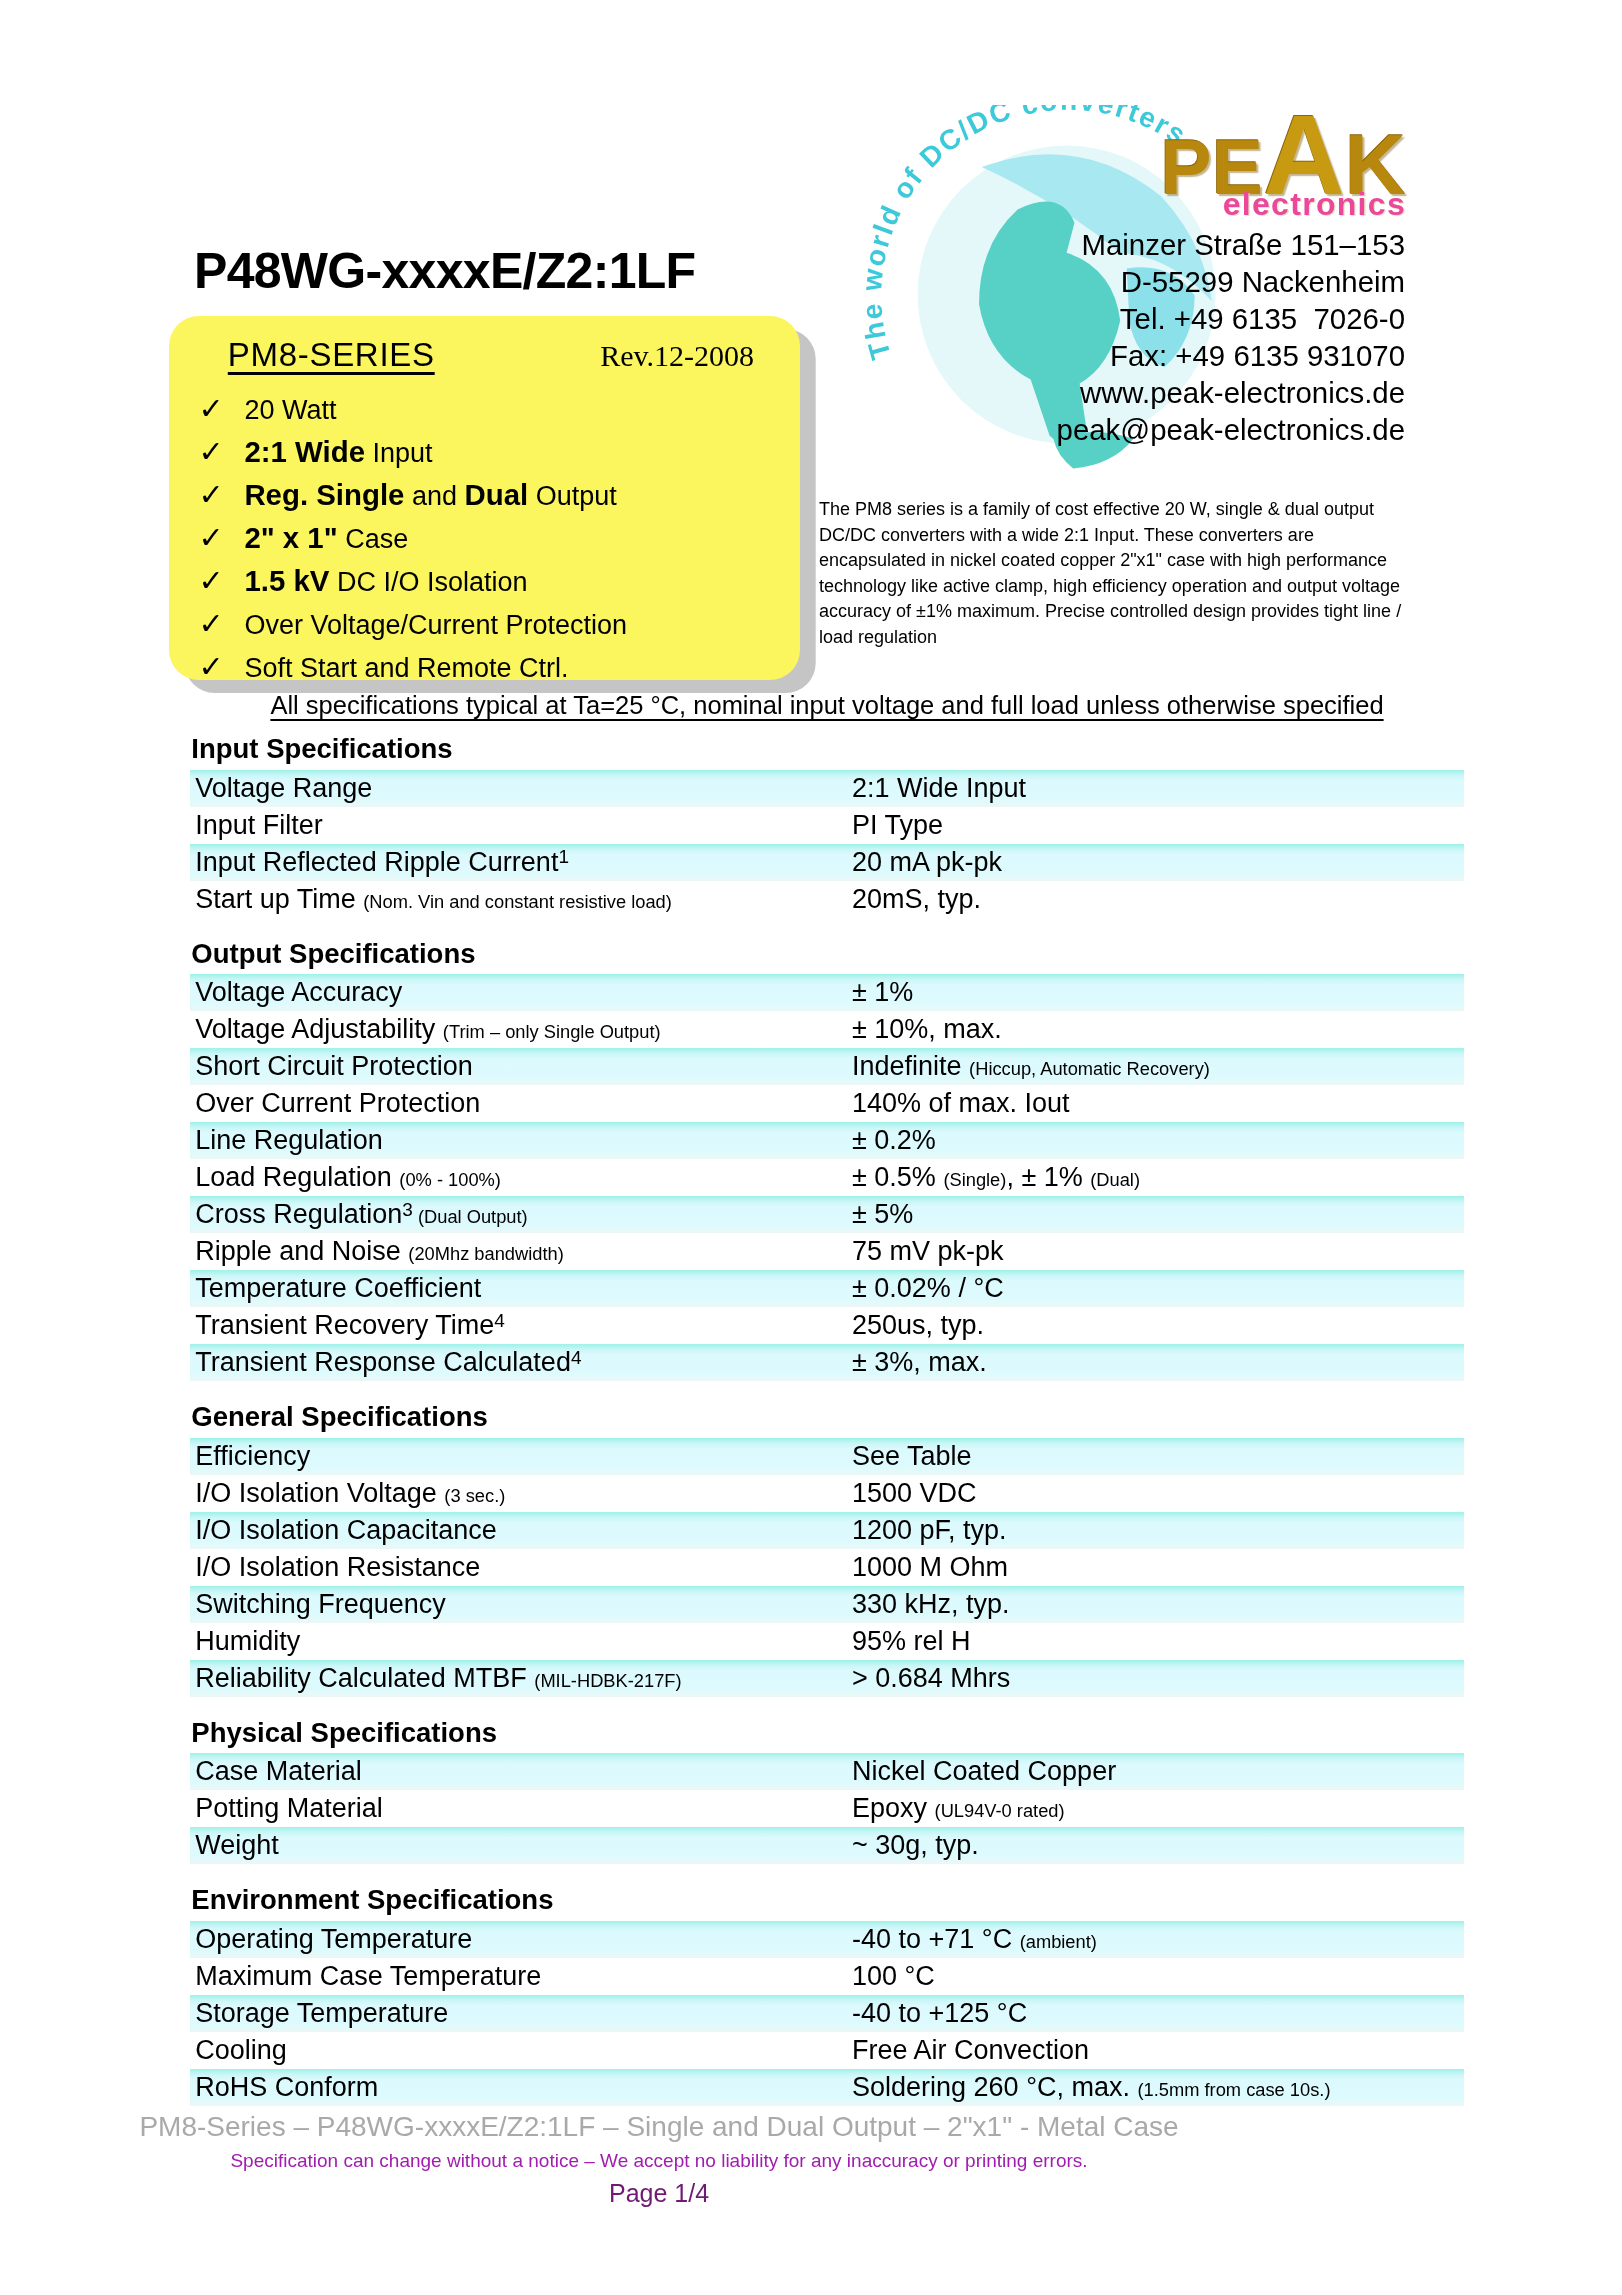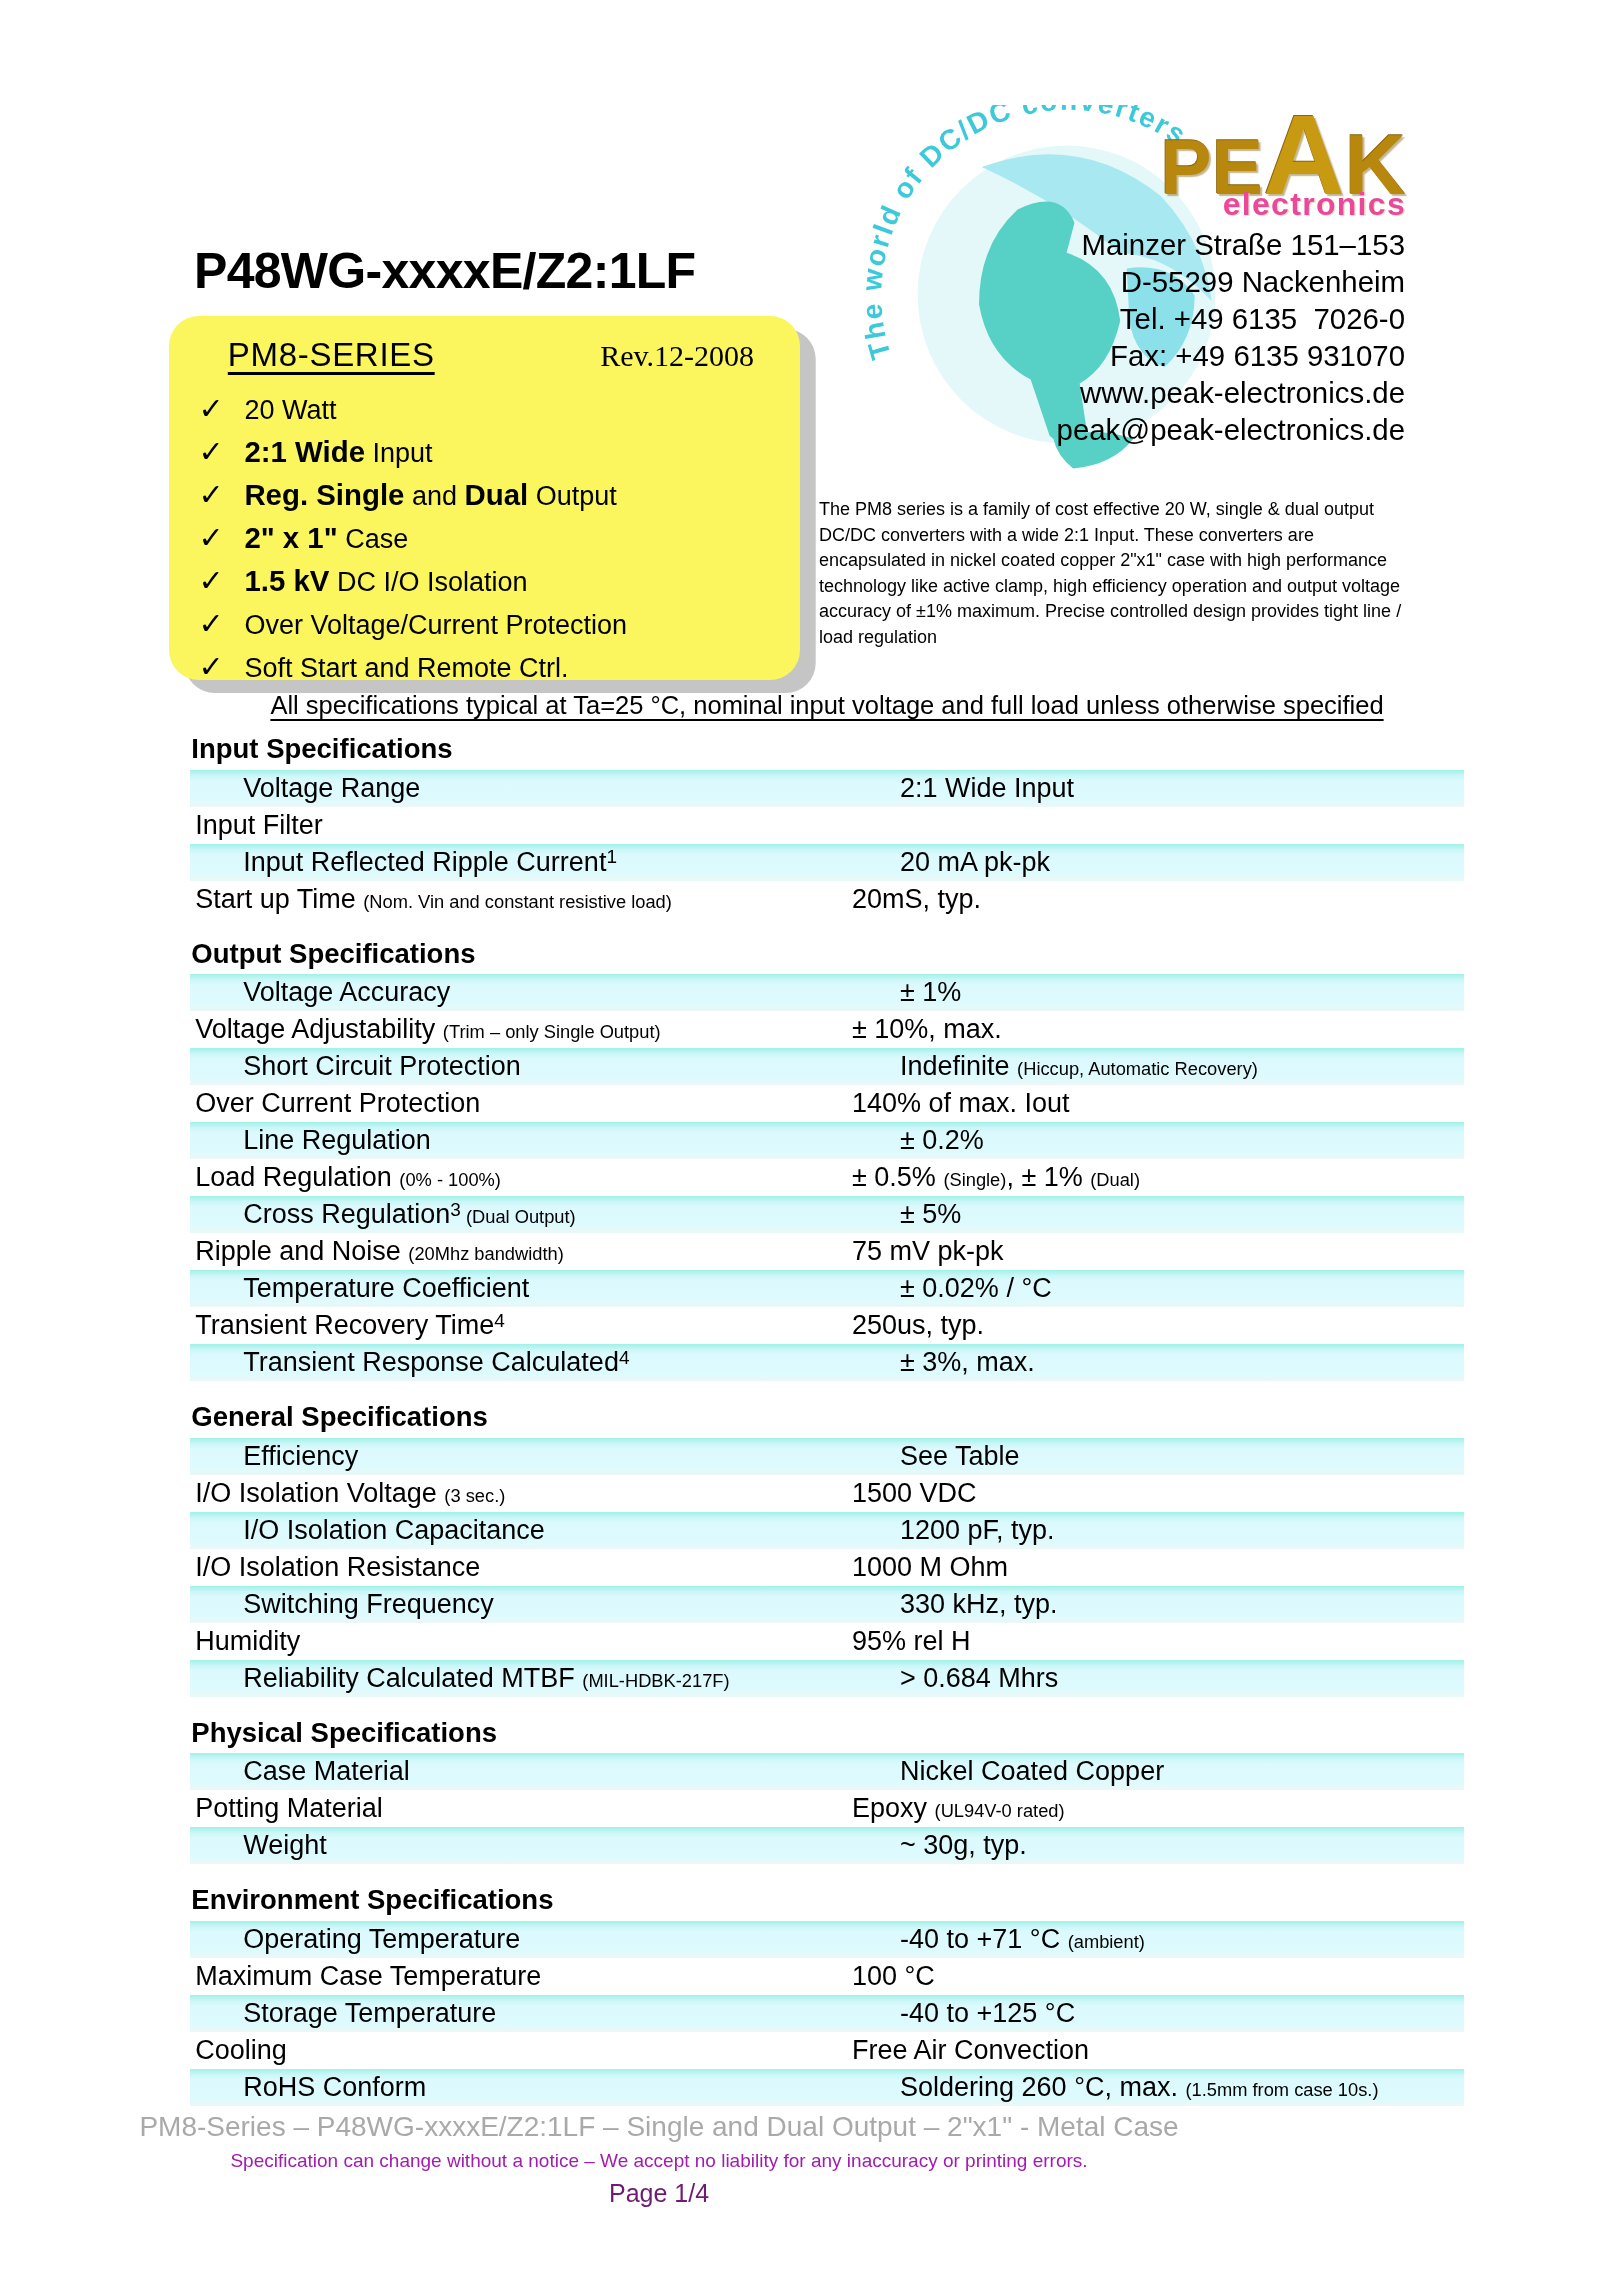--- a/index.html
+++ b/index.html
@@ -33,21 +33,21 @@
   .description div{white-space:nowrap;}
 
   
   .spec-note{position:absolute;left:190px;top:691px;width:1274px;text-align:center;font-size:25.5px;text-decoration:underline;text-decoration-thickness:2px;text-underline-offset:5.2px;}
 
   
   .spec-tables{position:absolute;left:190px;top:734px;width:1274px;}
   .section-title{font-size:27.5px;font-weight:700;height:29px;line-height:29px;margin:21px 0 6.5px 1.3px;}
   .section:first-child .section-title{margin-top:0;}
   .row{display:flex;height:37px;align-items:center;}
-  .row.hl{background:linear-gradient(180deg,#9ef2e8 0px,#cdf6f8 5.9px,#dcfafd 11px,#ddfbfd 29.4px,#ecf7f6 37px);padding-left:48px;}
+  .row.hl{background:linear-gradient(180deg,#9ef2e8 0px,#cdf6f8 5.9px,#dcfafd 11px,#ddfbfd 29.4px,#ecf7f6 37px);}
   .cell-label{width:662px;padding-left:5.2px;box-sizing:border-box;white-space:nowrap;}
   .cell-value{flex:1;white-space:nowrap;}
   .seg-n{font-size:27px;}
   .seg-s{font-size:18.3px;}
   sup.seg-sup{font-size:19px;position:relative;top:-2.6px;vertical-align:super;line-height:0;}
 
   
   .footer{position:absolute;left:0;top:2111px;width:1318px;text-align:center;}
   .footer-line1{font-size:28px;color:#a9a9a9;}
   .footer-line2{font-size:19px;color:#a21caf;margin-top:6.5px;}
@@ -134,20 +134,21 @@
 
   <div class="spec-tables" id="spec-tables">
       <div class="section">
         <div class="section-title">Input Specifications</div>
         <div class="row hl">
           <div class="cell-label"><span class="seg-n">Voltage Range</span></div>
           <div class="cell-value"><span class="seg-n">2:1 Wide Input</span></div>
         </div>
         <div class="row">
           <div class="cell-label"><span class="seg-n">Input Filter</span></div>
+          <div class="cell-value"><span class="seg-n">PI Type</span></div>
         </div>
         <div class="row hl">
           <div class="cell-label"><span class="seg-n">Input Reflected Ripple Current</span><sup class="seg-sup">1</sup></div>
           <div class="cell-value"><span class="seg-n">20 mA pk-pk</span></div>
         </div>
         <div class="row">
           <div class="cell-label"><span class="seg-n">Start up Time </span><span class="seg-s">(Nom. Vin and constant resistive load)</span></div>
           <div class="cell-value"><span class="seg-n">20mS, typ.</span></div>
         </div>
       </div>

